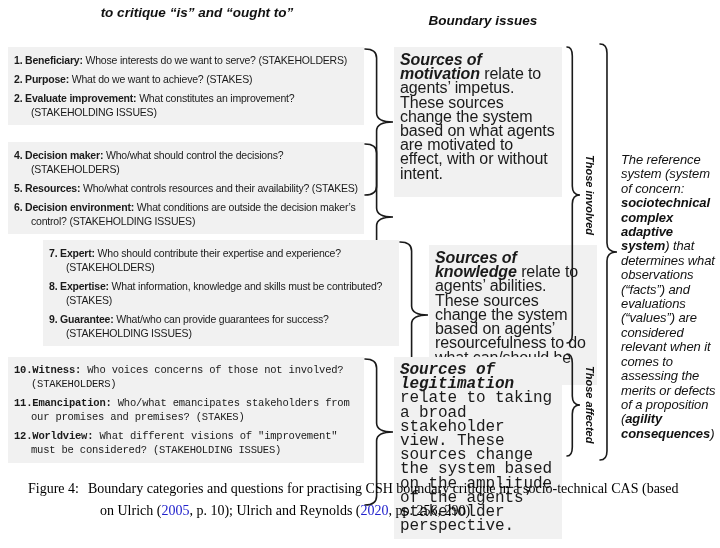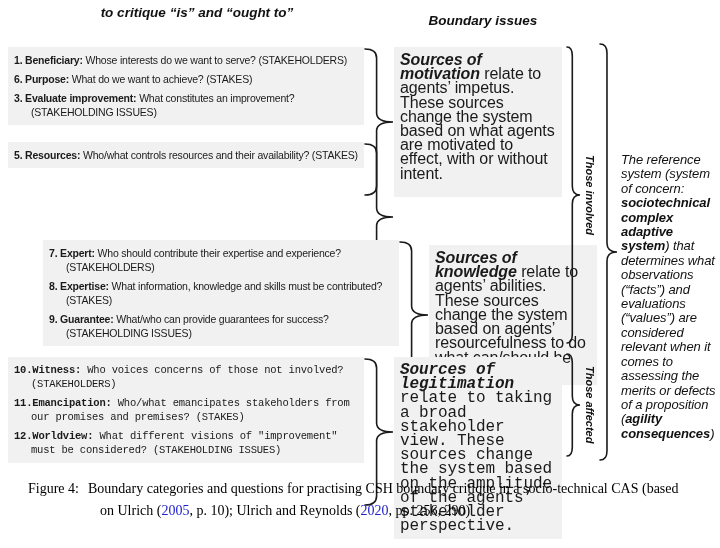--- a/index.html
+++ b/index.html
@@ -55,36 +55,38 @@
 <div id="page">
 
   <div id="hdr-left" class="hdr">
     <div>to critique “is” and “ought to”</div>
   </div>
   <div id="hdr-right" class="hdr">Boundary issues</div>
 
   <div id="row1" class="row">
     <div class="qbox">
       <div class="q"><b>1. Beneficiary:</b><span> Whose interests do we want to serve? (STAKEHOLDERS)</span></div>
-      <div class="q"><b>6. Purpose:</b><span> What do we want to achieve? (STAKES)</span></div>
-      <div class="q"><b>3. Evaluate improvement:</b><span> What constitutes an improvement? (STAKEHOLDING ISSUES)</span></div>
+      <div class="q"><b>2. Purpose:</b><span> What do we want to achieve? (STAKES)</span></div>
+      <div class="q"><b>2. Evaluate improvement:</b><span> What constitutes an improvement? (STAKEHOLDING ISSUES)</span></div>
     </div>
     <div class="gapcol">
         <svg class="brace" viewBox="0 0 30 150">
           <path d="M1 2 Q 12.6 2, 12.6 11 L 12.6 66 Q 12.6 75, 29 75 Q 12.6 75, 12.6 84 L 12.6 139 Q 12.6 148, 1 148" fill="none" stroke="#1a1a1a" stroke-width="1.6" stroke-linecap="round"></path>
         </svg>
       </div>
     <div class="sbox">
       <b>Sources of motivation</b><span> relate to agents’ impetus. These sources change the system based on what agents are motivated to effect, with or without intent.</span>
     </div>
   </div>
 
   <div id="row2" class="row">
     <div class="qbox">
+      <div class="q"><b>4. Decision maker:</b><span> Who/what should control the decisions? (STAKEHOLDERS)</span></div>
       <div class="q"><b>5. Resources:</b><span> Who/what controls resources and their availability? (STAKES)</span></div>
+      <div class="q"><b>6. Decision environment:</b><span> What conditions are outside the decision maker’s control? (STAKEHOLDING ISSUES)</span></div>
     </div>
     <div class="gapcol">
         <svg class="brace" viewBox="0 0 30 150">
           <path d="M1 2 Q 12.6 2, 12.6 11 L 12.6 66 Q 12.6 75, 29 75 Q 12.6 75, 12.6 84 L 12.6 139 Q 12.6 148, 1 148" fill="none" stroke="#1a1a1a" stroke-width="1.6" stroke-linecap="round"></path>
         </svg>
       </div>
   </div>
 
   <div id="row3" class="row">
     <div class="qbox">

